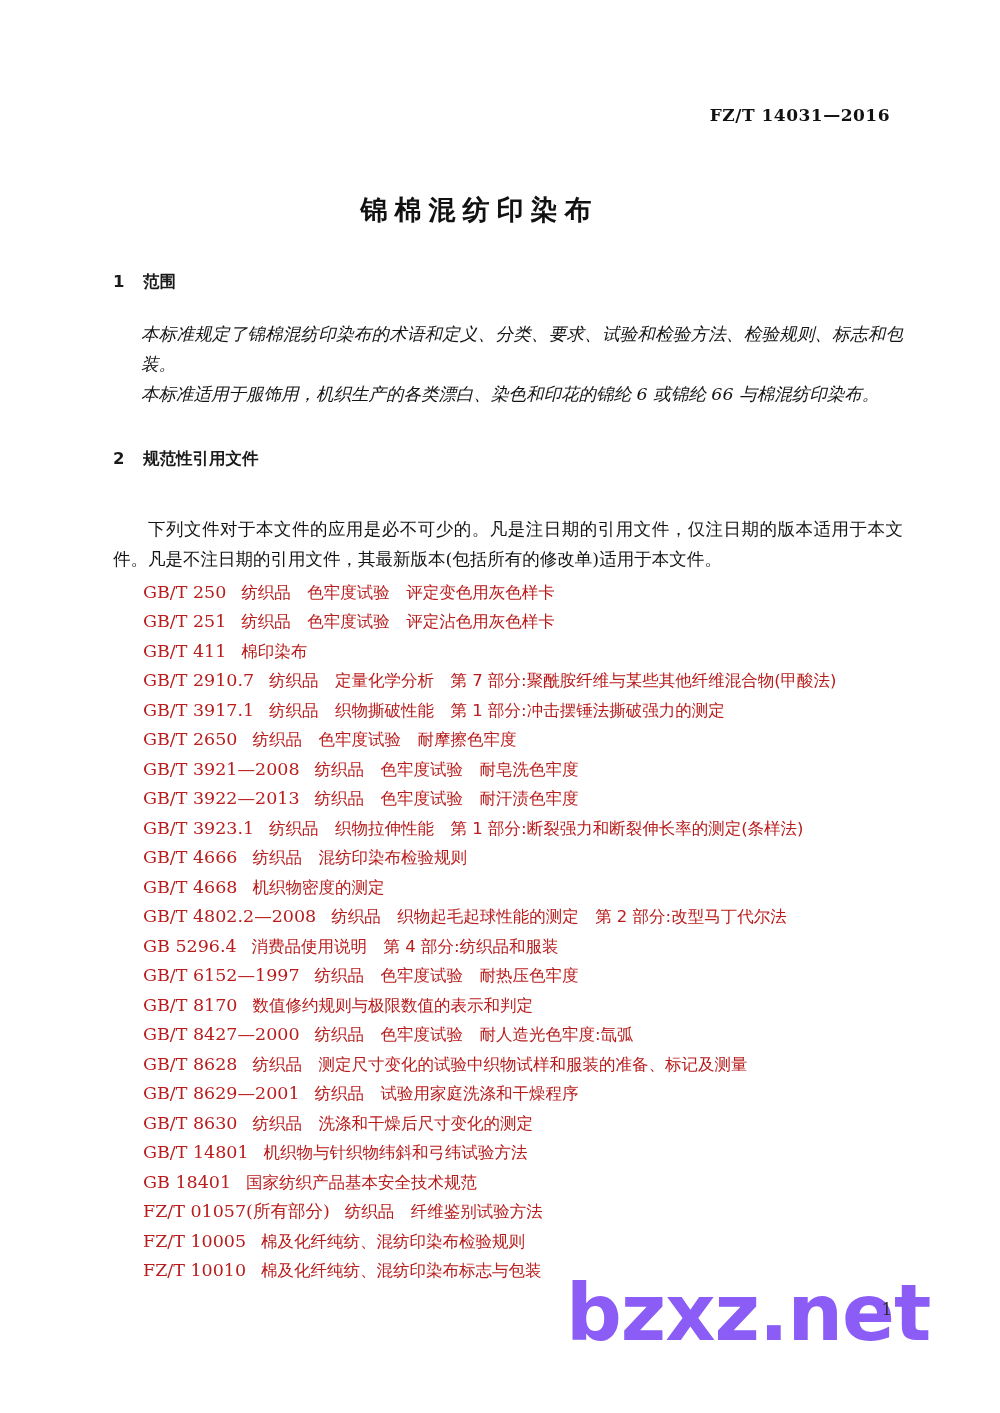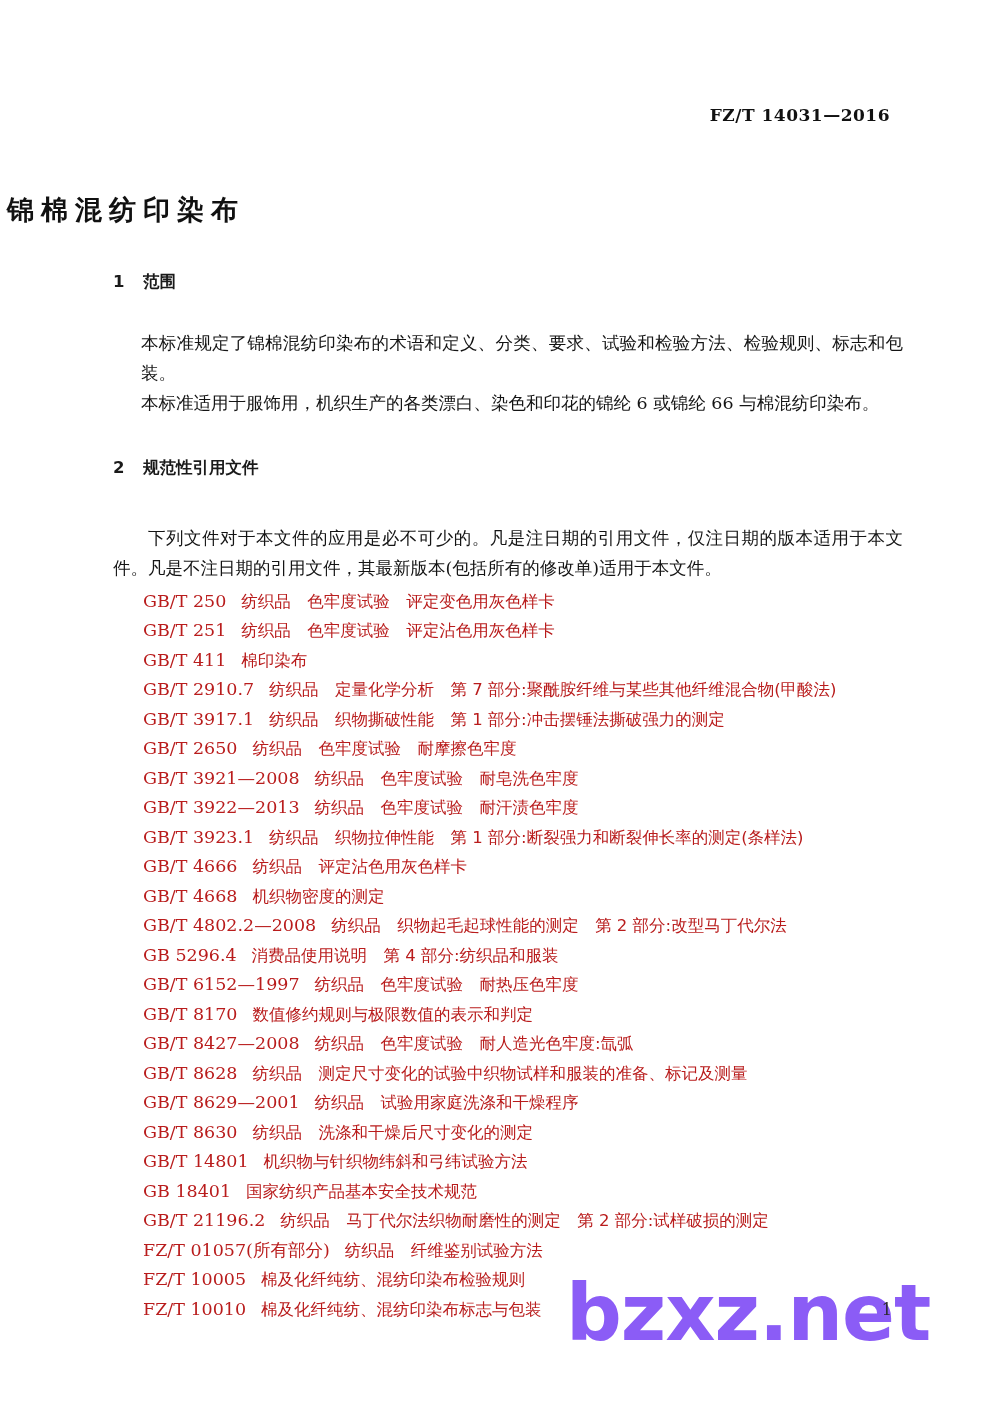--- a/index.html
+++ b/index.html
@@ -47,20 +47,21 @@
     color: #111;
     z-index: 2;
   }
 
   
   #doc-title {
     position: absolute;
     top: 192px;
     left: 0;
     width: 952px;
+    text-align: center;
     font-family: "DejaVu Sans", "Liberation Sans", sans-serif;
     font-size: 27px;
     font-weight: bold;
     letter-spacing: 7px;
     text-indent: 7px;
     color: #111;
     z-index: 2;
   }
 
   
@@ -90,22 +91,23 @@
     font-size: 17.5px;
     line-height: 30px;
     color: #141414;
     margin: 0;
     text-align: justify;
     text-justify: inter-ideograph;
   }
 
   
   #scope-block {
-    margin-top: 36px;
+    margin-top: 27px;
     padding-left: 28px;
+    font-style: italic;
   }
   #scope-block p { margin: 0; }
 
   
   #sec2-heading { margin-top: 40px; }
 
   
   #refs-intro {
     margin-top: 45px;
     text-indent: 2em;
@@ -172,33 +174,32 @@
     <ul id="ref-list">
         <li><span class="ref-code">GB/T 250</span><span class="ref-gap"></span><span class="ref-title">纺织品　色牢度试验　评定变色用灰色样卡</span></li>
         <li><span class="ref-code">GB/T 251</span><span class="ref-gap"></span><span class="ref-title">纺织品　色牢度试验　评定沾色用灰色样卡</span></li>
         <li><span class="ref-code">GB/T 411</span><span class="ref-gap"></span><span class="ref-title">棉印染布</span></li>
         <li><span class="ref-code">GB/T 2910.7</span><span class="ref-gap"></span><span class="ref-title">纺织品　定量化学分析　第 7 部分:聚酰胺纤维与某些其他纤维混合物(甲酸法)</span></li>
         <li><span class="ref-code">GB/T 3917.1</span><span class="ref-gap"></span><span class="ref-title">纺织品　织物撕破性能　第 1 部分:冲击摆锤法撕破强力的测定</span></li>
         <li><span class="ref-code">GB/T 2650</span><span class="ref-gap"></span><span class="ref-title">纺织品　色牢度试验　耐摩擦色牢度</span></li>
         <li><span class="ref-code">GB/T 3921—2008</span><span class="ref-gap"></span><span class="ref-title">纺织品　色牢度试验　耐皂洗色牢度</span></li>
         <li><span class="ref-code">GB/T 3922—2013</span><span class="ref-gap"></span><span class="ref-title">纺织品　色牢度试验　耐汗渍色牢度</span></li>
         <li><span class="ref-code">GB/T 3923.1</span><span class="ref-gap"></span><span class="ref-title">纺织品　织物拉伸性能　第 1 部分:断裂强力和断裂伸长率的测定(条样法)</span></li>
-        <li><span class="ref-code">GB/T 4666</span><span class="ref-gap"></span><span class="ref-title">纺织品　评定沾色用灰色样卡</span></li>
+        <li><span class="ref-code">GB/T 4666</span><span class="ref-gap"></span><span class="ref-title">纺织品　混纺印染布检验规则</span></li>
         <li><span class="ref-code">GB/T 4668</span><span class="ref-gap"></span><span class="ref-title">机织物密度的测定</span></li>
         <li><span class="ref-code">GB/T 4802.2—2008</span><span class="ref-gap"></span><span class="ref-title">纺织品　织物起毛起球性能的测定　第 2 部分:改型马丁代尔法</span></li>
         <li><span class="ref-code">GB 5296.4</span><span class="ref-gap"></span><span class="ref-title">消费品使用说明　第 4 部分:纺织品和服装</span></li>
         <li><span class="ref-code">GB/T 6152—1997</span><span class="ref-gap"></span><span class="ref-title">纺织品　色牢度试验　耐热压色牢度</span></li>
         <li><span class="ref-code">GB/T 8170</span><span class="ref-gap"></span><span class="ref-title">数值修约规则与极限数值的表示和判定</span></li>
-        <li><span class="ref-code">GB/T 8427—2008</span><span class="ref-gap"></span><span class="ref-title">纺织品　色牢度试验　耐人造光色牢度:氙弧</span></li>
+        <li><span class="ref-code">GB/T 8427—2000</span><span class="ref-gap"></span><span class="ref-title">纺织品　色牢度试验　耐人造光色牢度:氙弧</span></li>
         <li><span class="ref-code">GB/T 8628</span><span class="ref-gap"></span><span class="ref-title">纺织品　测定尺寸变化的试验中织物试样和服装的准备、标记及测量</span></li>
         <li><span class="ref-code">GB/T 8629—2001</span><span class="ref-gap"></span><span class="ref-title">纺织品　试验用家庭洗涤和干燥程序</span></li>
         <li><span class="ref-code">GB/T 8630</span><span class="ref-gap"></span><span class="ref-title">纺织品　洗涤和干燥后尺寸变化的测定</span></li>
         <li><span class="ref-code">GB/T 14801</span><span class="ref-gap"></span><span class="ref-title">机织物与针织物纬斜和弓纬试验方法</span></li>
         <li><span class="ref-code">GB 18401</span><span class="ref-gap"></span><span class="ref-title">国家纺织产品基本安全技术规范</span></li>
-        <li><span class="ref-code">GB/T 21196.2</span><span class="ref-gap"></span><span class="ref-title">纺织品　马丁代尔法织物耐磨性的测定　第 2 部分:试样破损的测定</span></li>
         <li><span class="ref-code">FZ/T 01057(所有部分)</span><span class="ref-gap"></span><span class="ref-title">纺织品　纤维鉴别试验方法</span></li>
         <li><span class="ref-code">FZ/T 10005</span><span class="ref-gap"></span><span class="ref-title">棉及化纤纯纺、混纺印染布检验规则</span></li>
         <li><span class="ref-code">FZ/T 10010</span><span class="ref-gap"></span><span class="ref-title">棉及化纤纯纺、混纺印染布标志与包装</span></li>
       </ul>
 
   </div>
 
   <div id="page-number">1</div>
 
 </div>

